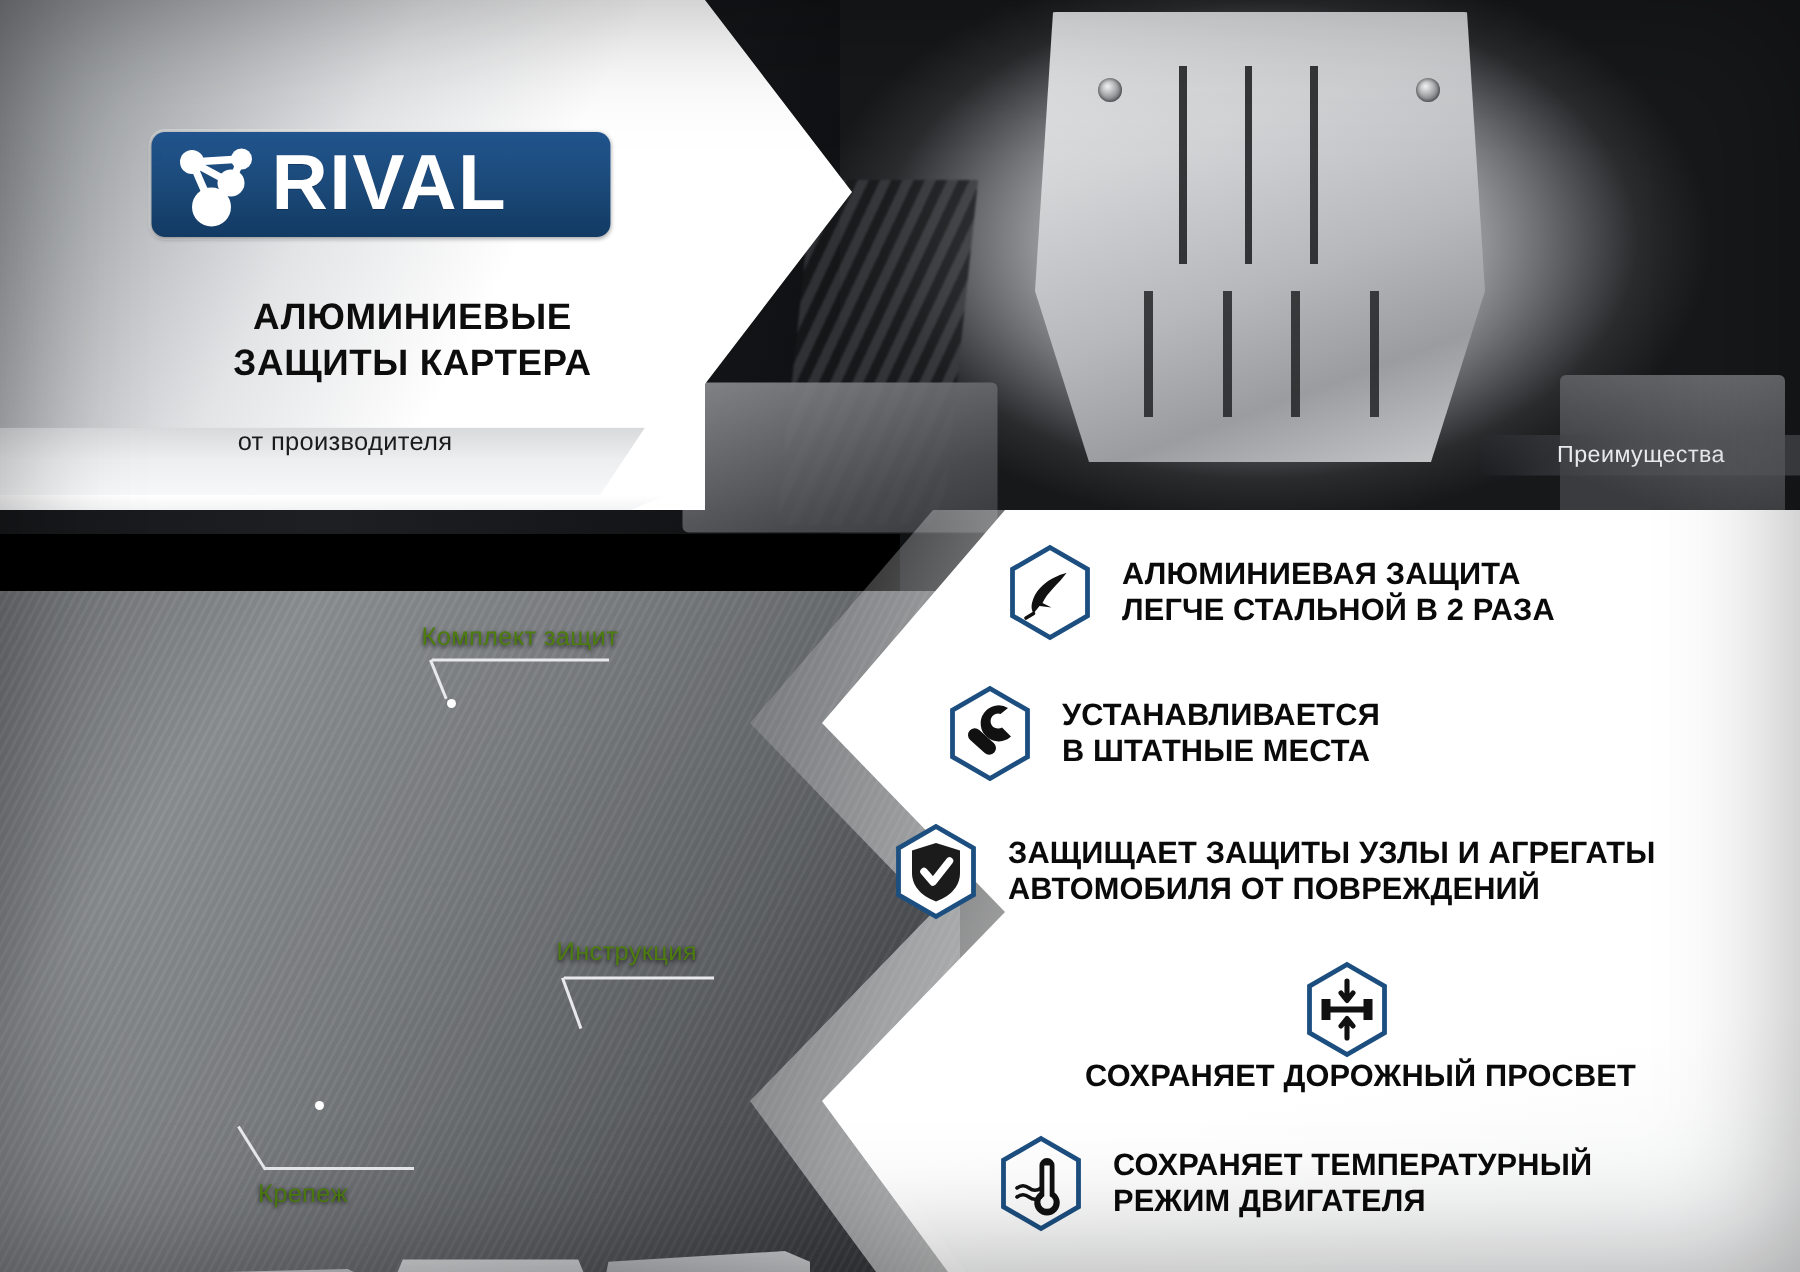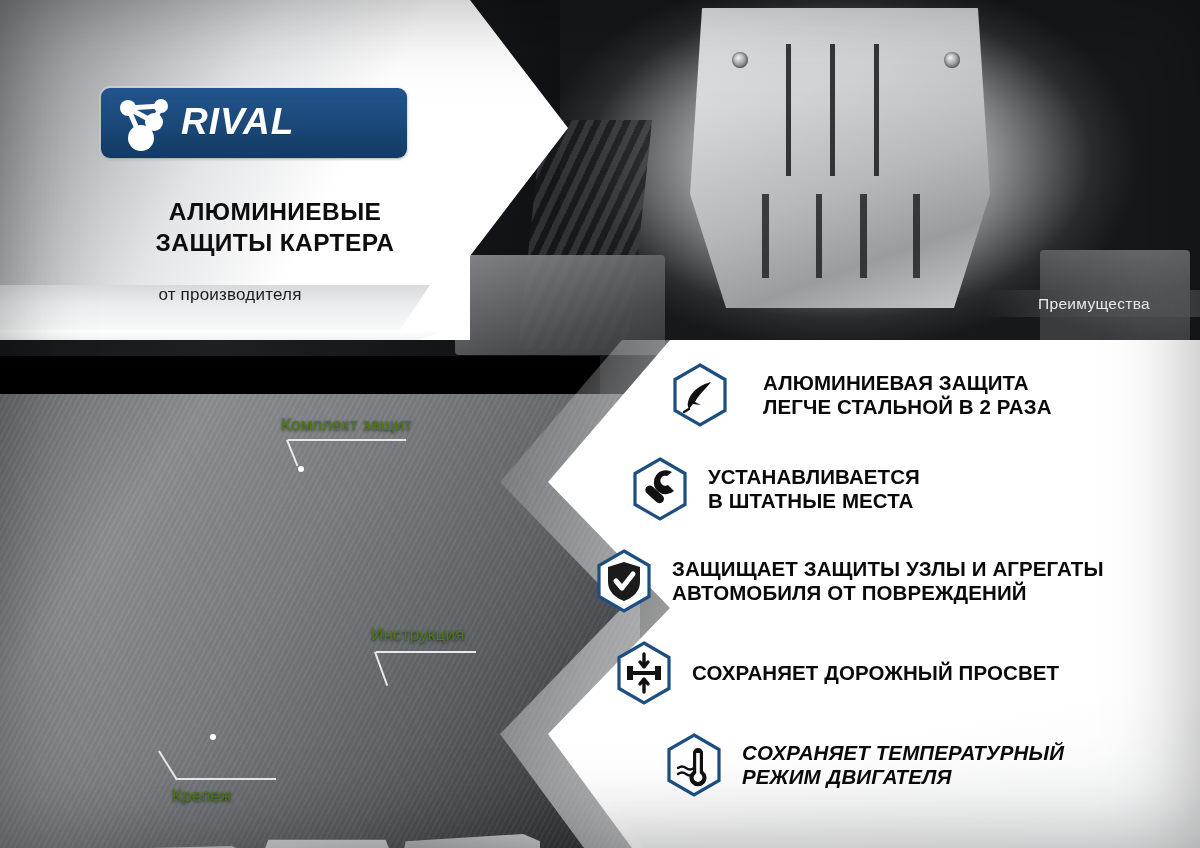--- a/index.html
+++ b/index.html
@@ -78,25 +78,24 @@
   .logo-box {
     position:absolute; left:101px; top:88px; width:306px; height:70px;
     background: linear-gradient(180deg,#1d4e86 0%,#184madeup 0%,#194a7e 46%,#103a65 100%);
     background: linear-gradient(180deg,#22558e 0%,#1a4877 55%,#123a63 100%);
     border-radius: 9px;
     box-shadow: 0 1px 3px rgba(0,0,0,.35), 0 0 0 2px rgba(255,255,255,.35);
     display:flex; align-items:center;
   }
   .logo-mark { width:66px; height:60px; margin-left:12px; flex:0 0 auto; }
   .logo-word {
-    color:#ffffff; font-size:37px; font-weight:bold; letter-spacing:1px;
+    color:#ffffff; font-size:52px; font-weight:bold; letter-spacing:1px;
     font-family:"Liberation Sans", sans-serif; line-height:1;
     margin-left:2px; margin-top:-3px;
     text-shadow: 0 1px 0 rgba(0,0,0,.25);
-    font-style: italic;
   }
 
   .head-title {
     position:absolute; left:60px; top:196px; width:430px; text-align:center;
     color:#0d0d0d; font-size:24.5px; font-weight:bold; line-height:1.28;
     letter-spacing:.4px;
   }
   .head-sub {
     position:absolute; left:40px; top:285px; width:380px; text-align:center;
     color:#1b1b1b; font-size:17px; letter-spacing:.2px;
@@ -170,23 +169,23 @@
   .features { position:absolute; left:622px; top:362px; width:560px; }
   .feat { display:flex; align-items:center; margin-bottom:22px; }
   .feat .hexwrap { flex:0 0 auto; display:flex; align-items:center; justify-content:center; }
   .feat .ftext {
     margin-left:18px; color:#0a0a0a; font-weight:bold; font-size:20.5px;
     line-height:1.18; letter-spacing:.1px;
   }
   .f1 { margin-left:48px; }
   .f2 { margin-left:8px;  }
   .f3 { margin-left:-28px;}
-  .f4 { margin-left:-8px; }
-  .f5 { margin-left:42px;font-style:italic; }
-  .f1 { margin-bottom:28px;gap:15px; }
+  .f4 { margin-left:-8px;flex-direction:column; }
+  .f5 { margin-left:42px; }
+  .f1 { margin-bottom:28px; }
   .f2 { margin-bottom:26px; }
   .f3 { margin-bottom:26px; }
   .f4 { margin-bottom:26px; }
 
   .vign { position:absolute; inset:0; pointer-events:none;
     box-shadow: inset 0 0 90px rgba(0,0,0,.35); }
 </style>
 </head>
 <body>
 

